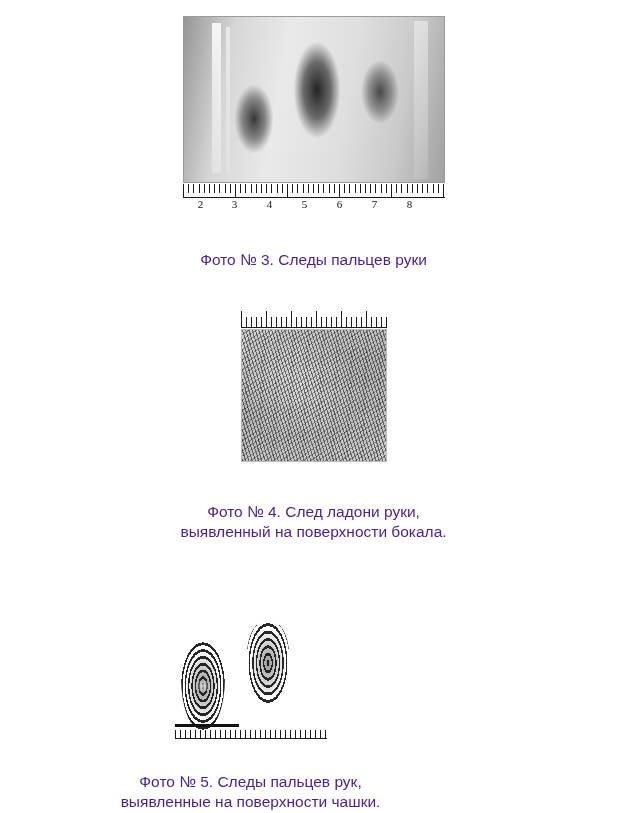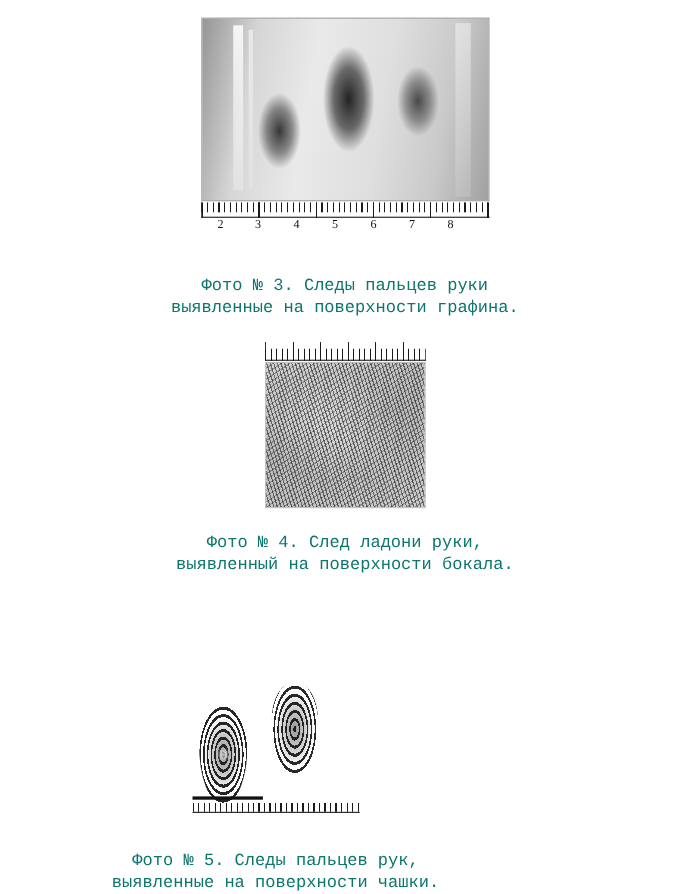--- a/index.html
+++ b/index.html
@@ -18,22 +18,22 @@
   .page {
     width: 627px;
     height: 813px;
     position: relative;
   }
 
   .caption {
     text-align: center;
     font-size: 15.5px;
     line-height: 1.32;
-    font-family: Liberation Mono, monospace;
-    color: #0f766e;
+    font-family: Liberation Sans, sans-serif;
+    color: #4c1d95;
   }
   .caption div { white-space: nowrap; }
 
   
   .photo3-wrap {
     position: relative;
     width: 262px;
     height: 196px;
     margin-top: 8px;
   }
@@ -185,21 +185,21 @@
     background-image: repeating-linear-gradient(to right, #1a1a1a 0px, #1a1a1a 1px, transparent 1px, transparent 5px);
   }
   .p5-ruler .bl {
     position: absolute;
     left: 0; top: 8px;
     width: 100%; height: 1px;
     background: #1a1a1a;
   }
 
   .cap3 { margin-top: 38px; }
-  .cap4 { margin-top: 21px; }
+  .cap4 { margin-top: 40px; }
   .cap5 { margin-top: 30px; }
 
   .block3 { position: absolute; left: 0; top: 8px; width: 627px; }
   .block4 { position: absolute; left: 0; top: 310px; width: 627px; }
   .block5 { position: absolute; left: 0; top: 620px; width: 501px; }
 
   .center { display: flex; flex-direction: column; align-items: center; }
 </style>
 </head>
 <body>
@@ -221,21 +221,20 @@
         <div class="num" style="left:52px;">3</div>
         <div class="num" style="left:87px;">4</div>
         <div class="num" style="left:122px;">5</div>
         <div class="num" style="left:157px;">6</div>
         <div class="num" style="left:192px;">7</div>
         <div class="num" style="left:227px;">8</div>
       </div>
     </div>
     <div class="caption cap3">
       <div>Фото № 3. Следы пальцев руки</div>
-      <div>выявленные на поверхности графина.</div>
     </div>
   </div>
 
   <div class="block4 center">
     <div class="photo4-wrap">
       <div class="photo4-ruler">
         <div class="t"></div>
         <div class="t2"></div>
         <div class="bl"></div>
       </div>

